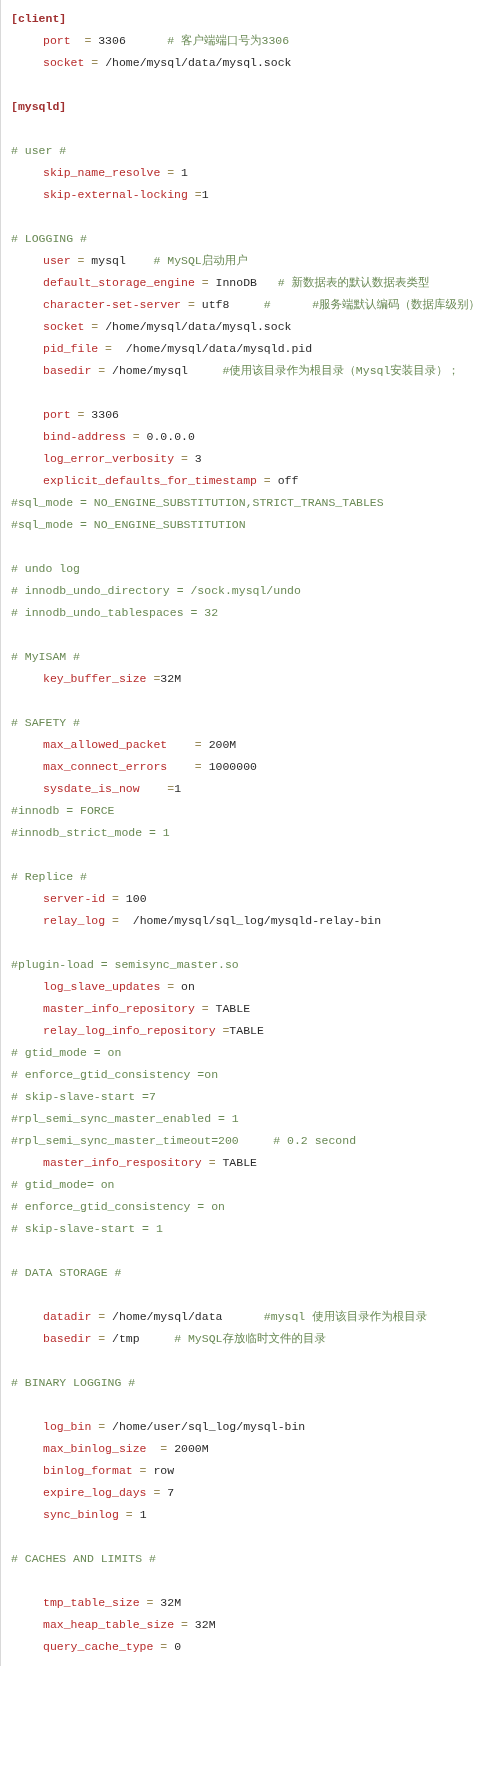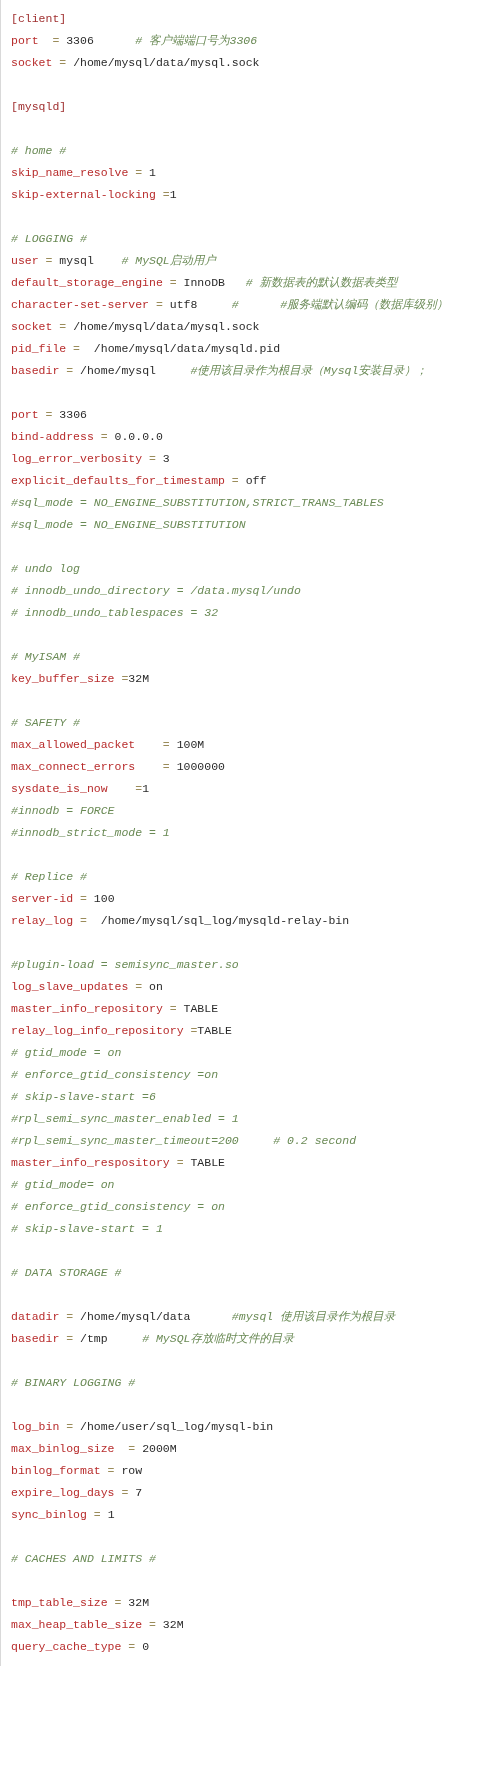--- a/index.html
+++ b/index.html
@@ -12,79 +12,79 @@
     margin: 0;
     padding: 8px 10px;
     font-family: "Courier New", Courier, monospace;
     font-size: 11.5px;
     line-height: 22px;
     white-space: pre-wrap;
     word-break: break-word;
     color: #2a2a2a;
     border-left: 1.5px solid #d9d9d9;
   }
-  .k  { color: #b82c2c; }   
-  .kw { color: #a03030; font-weight: normal; }  
+  .k  { color: #b82c2c; margin-left: 32px; }   
+  .kw { color: #a03030; font-weight: bold; }  
   .op { color: #9b8c5a; }   
-  .c  { color: #6a8a55; font-style: italic; }   
+  .c  { color: #6a8a55; }   
   .p  { color: #2a2a2a; margin-top: 48px; }   
 </style>
 </head>
 <body>
 
 <pre class="cfg"><span class="kw">[client]</span>
 <span class="k">port</span><span class="op">  = </span><span class="p">3306</span><span class="c">      # 客户端端口号为3306</span>
 <span class="k">socket</span><span class="op"> = </span><span class="p">/home/mysql/data/mysql.sock</span>
 
 <span class="kw">[mysqld]</span>
 
-<span class="c"># home #</span>
+<span class="c"># user #</span>
 <span class="k">skip_name_resolve</span><span class="op"> = </span><span class="p">1</span>
 <span class="k">skip-external-locking</span><span class="op"> =</span><span class="p">1</span>
 
 <span class="c"># LOGGING #</span>
 <span class="k">user</span><span class="op"> = </span><span class="p">mysql</span><span class="c">    # MySQL启动用户</span>
 <span class="k">default_storage_engine</span><span class="op"> = </span><span class="p">InnoDB</span><span class="c">   # 新数据表的默认数据表类型</span>
 <span class="k">character-set-server</span><span class="op"> = </span><span class="p">utf8</span><span class="c">     #      #服务端默认编码（数据库级别）</span>
 <span class="k">socket</span><span class="op"> = </span><span class="p">/home/mysql/data/mysql.sock</span>
 <span class="k">pid_file</span><span class="op"> =  </span><span class="p">/home/mysql/data/mysqld.pid</span>
 <span class="k">basedir</span><span class="op"> = </span><span class="p">/home/mysql</span><span class="c">     #使用该目录作为根目录（Mysql安装目录）；</span>
 
 <span class="k">port</span><span class="op"> = </span><span class="p">3306</span>
 <span class="k">bind-address</span><span class="op"> = </span><span class="p">0.0.0.0</span>
 <span class="k">log_error_verbosity</span><span class="op"> = </span><span class="p">3</span>
 <span class="k">explicit_defaults_for_timestamp</span><span class="op"> = </span><span class="p">off</span>
 <span class="c">#sql_mode = NO_ENGINE_SUBSTITUTION,STRICT_TRANS_TABLES</span>
 <span class="c">#sql_mode = NO_ENGINE_SUBSTITUTION</span>
 
 <span class="c"># undo log</span>
-<span class="c"># innodb_undo_directory = /data.mysql/undo</span>
+<span class="c"># innodb_undo_directory = /sock.mysql/undo</span>
 <span class="c"># innodb_undo_tablespaces = 32</span>
 
 <span class="c"># MyISAM #</span>
 <span class="k">key_buffer_size</span><span class="op"> =</span><span class="p">32M</span>
 
 <span class="c"># SAFETY #</span>
-<span class="k">max_allowed_packet</span><span class="op">    = </span><span class="p">100M</span>
+<span class="k">max_allowed_packet</span><span class="op">    = </span><span class="p">200M</span>
 <span class="k">max_connect_errors</span><span class="op">    = </span><span class="p">1000000</span>
 <span class="k">sysdate_is_now</span><span class="op">    =</span><span class="p">1</span>
 <span class="c">#innodb = FORCE</span>
 <span class="c">#innodb_strict_mode = 1</span>
 
 <span class="c"># Replice #</span>
 <span class="k">server-id</span><span class="op"> = </span><span class="p">100</span>
 <span class="k">relay_log</span><span class="op"> =  </span><span class="p">/home/mysql/sql_log/mysqld-relay-bin</span>
 
 <span class="c">#plugin-load = semisync_master.so</span>
 <span class="k">log_slave_updates</span><span class="op"> = </span><span class="p">on</span>
 <span class="k">master_info_repository</span><span class="op"> = </span><span class="p">TABLE</span>
 <span class="k">relay_log_info_repository</span><span class="op"> =</span><span class="p">TABLE</span>
 <span class="c"># gtid_mode = on</span>
 <span class="c"># enforce_gtid_consistency =on</span>
-<span class="c"># skip-slave-start =6</span>
+<span class="c"># skip-slave-start =7</span>
 <span class="c">#rpl_semi_sync_master_enabled = 1</span>
 <span class="c">#rpl_semi_sync_master_timeout=200     # 0.2 second</span>
 <span class="k">master_info_respository</span><span class="op"> = </span><span class="p">TABLE</span>
 <span class="c"># gtid_mode= on</span>
 <span class="c"># enforce_gtid_consistency = on</span>
 <span class="c"># skip-slave-start = 1</span>
 
 <span class="c"># DATA STORAGE #</span>
 
 <span class="k">datadir</span><span class="op"> = </span><span class="p">/home/mysql/data</span><span class="c">      #mysql 使用该目录作为根目录</span>

